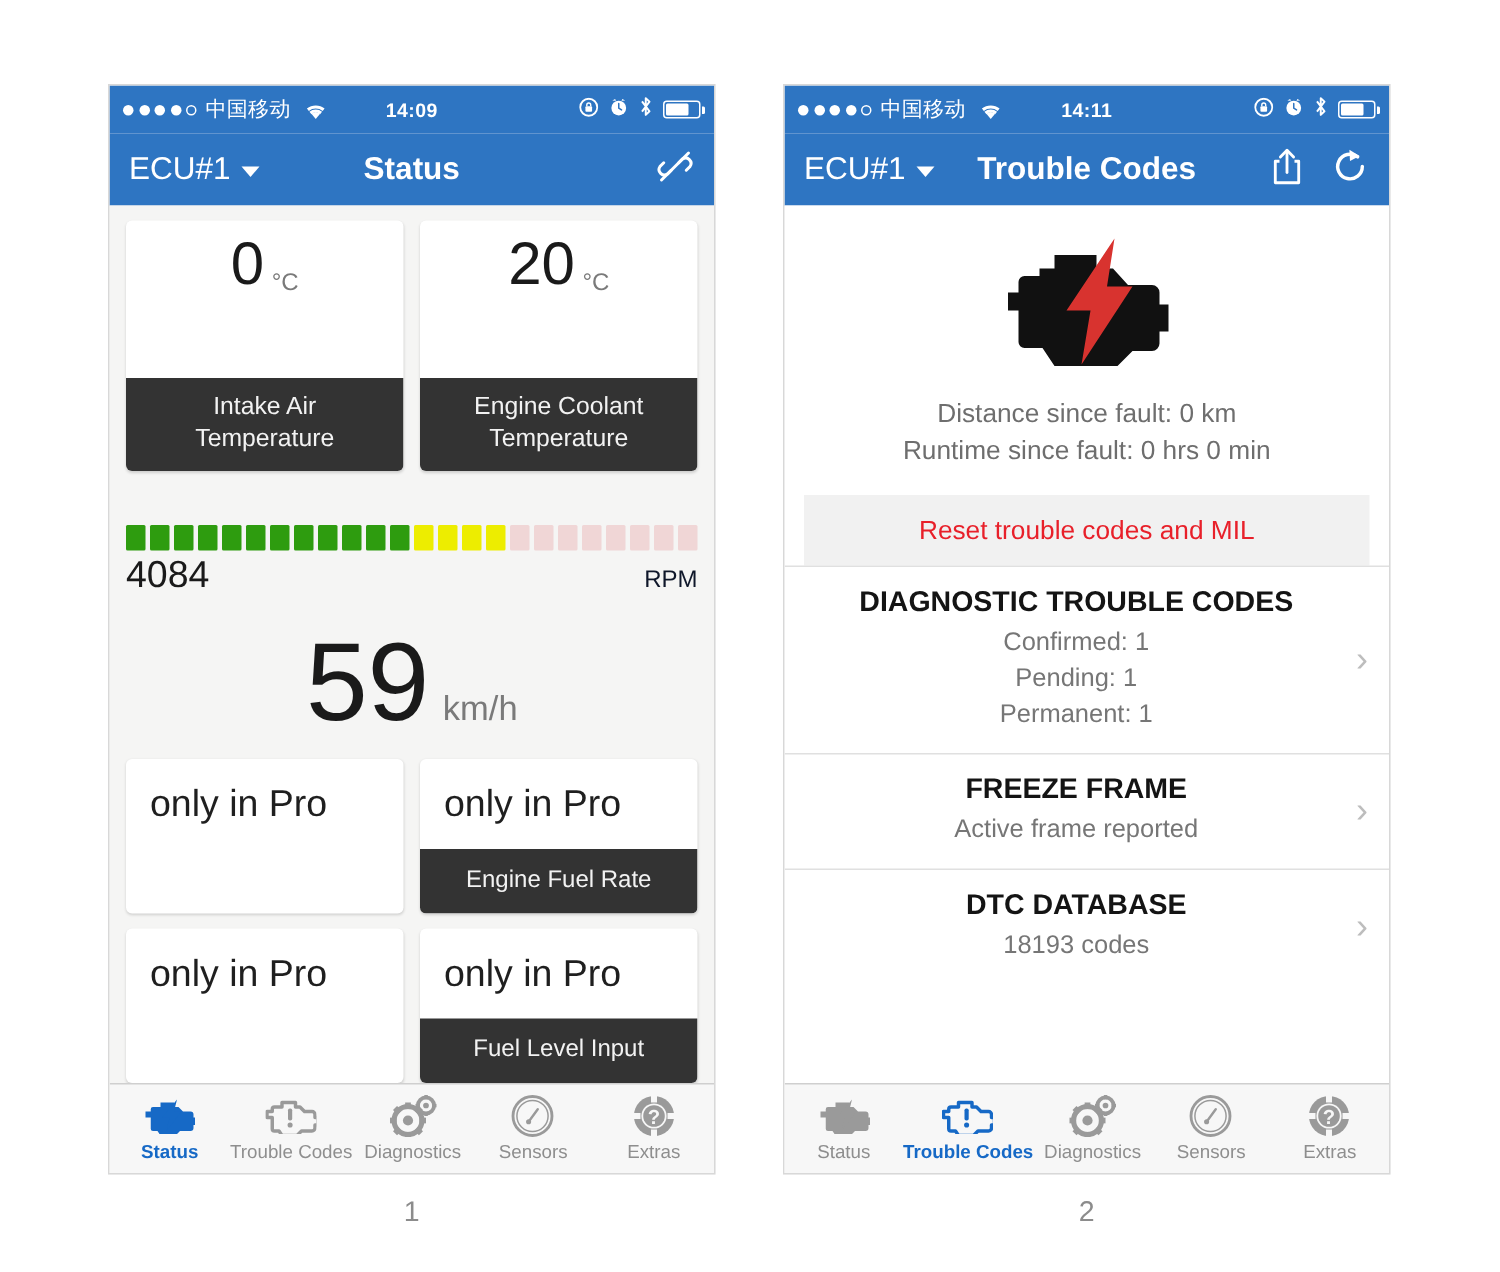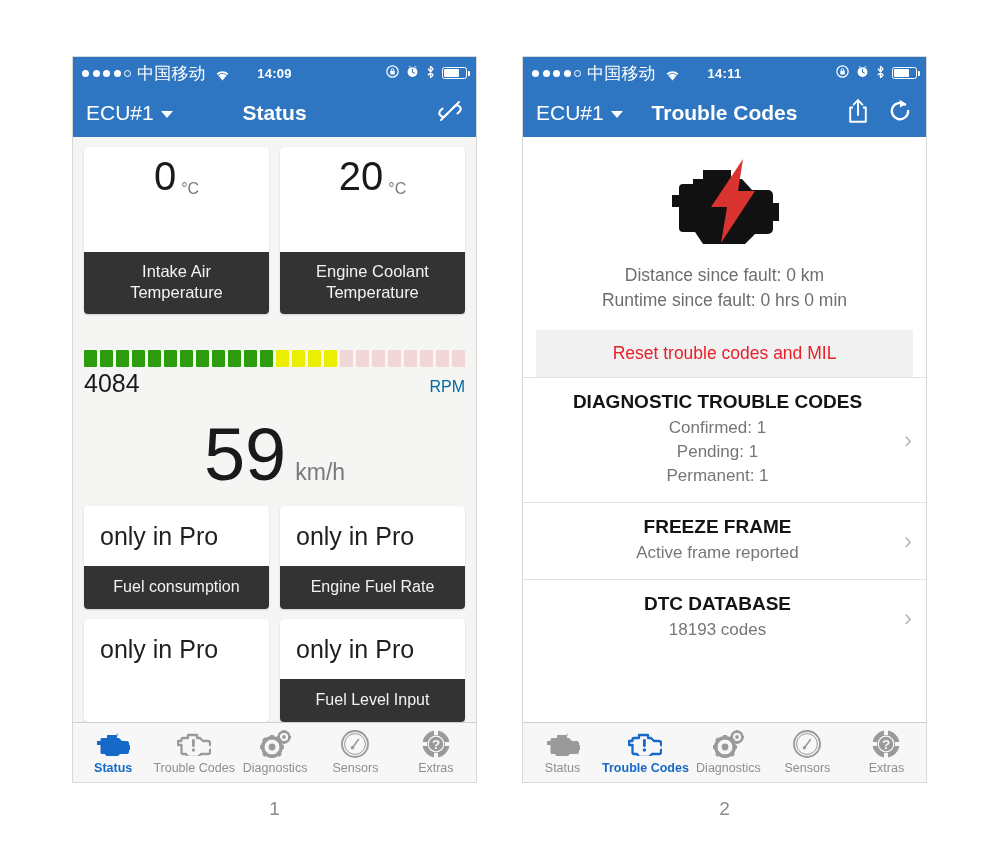--- a/index.html
+++ b/index.html
@@ -41,21 +41,21 @@
     display: flex;
     align-items: center;
     padding: 0 9px;
     font-size: 14.5px;
     position: relative;
   }
   .sb-left { display: flex; align-items: center; gap: 6px; }
   .dots { display: flex; gap: 3.5px; align-items: center; }
   .dot { width: 7px; height: 7px; border-radius: 50%; background: #fff; }
   .dot.hollow { background: transparent; border: 1.3px solid #fff; width: 7px; height: 7px; }
-  .carrier { font-size: 17px; letter-spacing: .2px; }
+  .carrier { font-size: 14px; letter-spacing: .2px; }
   .wifi { display: inline-block; width: 15px; height: 11px; position: relative; margin-left: 3px; }
   .sb-time {
     position: absolute; left: 0; right: 0; text-align: center;
     font-weight: bold; font-size: 13px; letter-spacing: .3px;
   }
   .sb-right {
     margin-left: auto; display: flex; align-items: center; gap: 7px;
     position: relative; z-index: 2;
   }
   .battery {
@@ -114,21 +114,21 @@
     background: #333333; color: #f2f2f2; text-align: center;
     font-size: 16px; line-height: 1.3; padding: 11px 4px;
   }
 
   
   .rpm-wrap { padding: 12px 11px; margin-top: 24px; }
   .rpm-bar { display: flex; gap: 2.5px; height: 17px; }
   .seg { flex: 1; border-radius: 1px; }
   .rpm-nums { display: flex; align-items: baseline; margin-top: 2px; }
   .rpm-value { font-size: 25px; color: #1a1a1a; }
-  .rpm-unit { margin-left: auto; font-size: 16px; color: #0369a1; }
+  .rpm-unit { margin-left: auto; font-size: 16px; color: #0f172a; }
 
   
   .speed {
     display: flex; align-items: baseline; justify-content: center;
     margin-top: 8px; padding-bottom: 4px;
   }
   .speed-num { font-size: 74px; color: #1a1a1a; line-height: 1; font-weight: 400; }
   .speed-unit { font-size: 23px; color: #7a7a7a; margin-left: 9px; }
 
   
@@ -299,21 +299,20 @@
       <div class="speed">
         <span class="speed-num">59</span>
         <span class="speed-unit">km/h</span>
       </div>
 
       <div class="tile-row">
         <div class="tile">
           <div class="tile-pro">
             <span>only in Pro</span>
           </div>
-          <div class="tile-label-sm">Fuel consumption</div>
         </div>
         <div class="tile">
           <div class="tile-pro">
             <span>only in Pro</span>
           </div>
           <div class="tile-label-sm">Engine Fuel Rate</div>
         </div>
       </div>
 
       <div class="tile-row">

